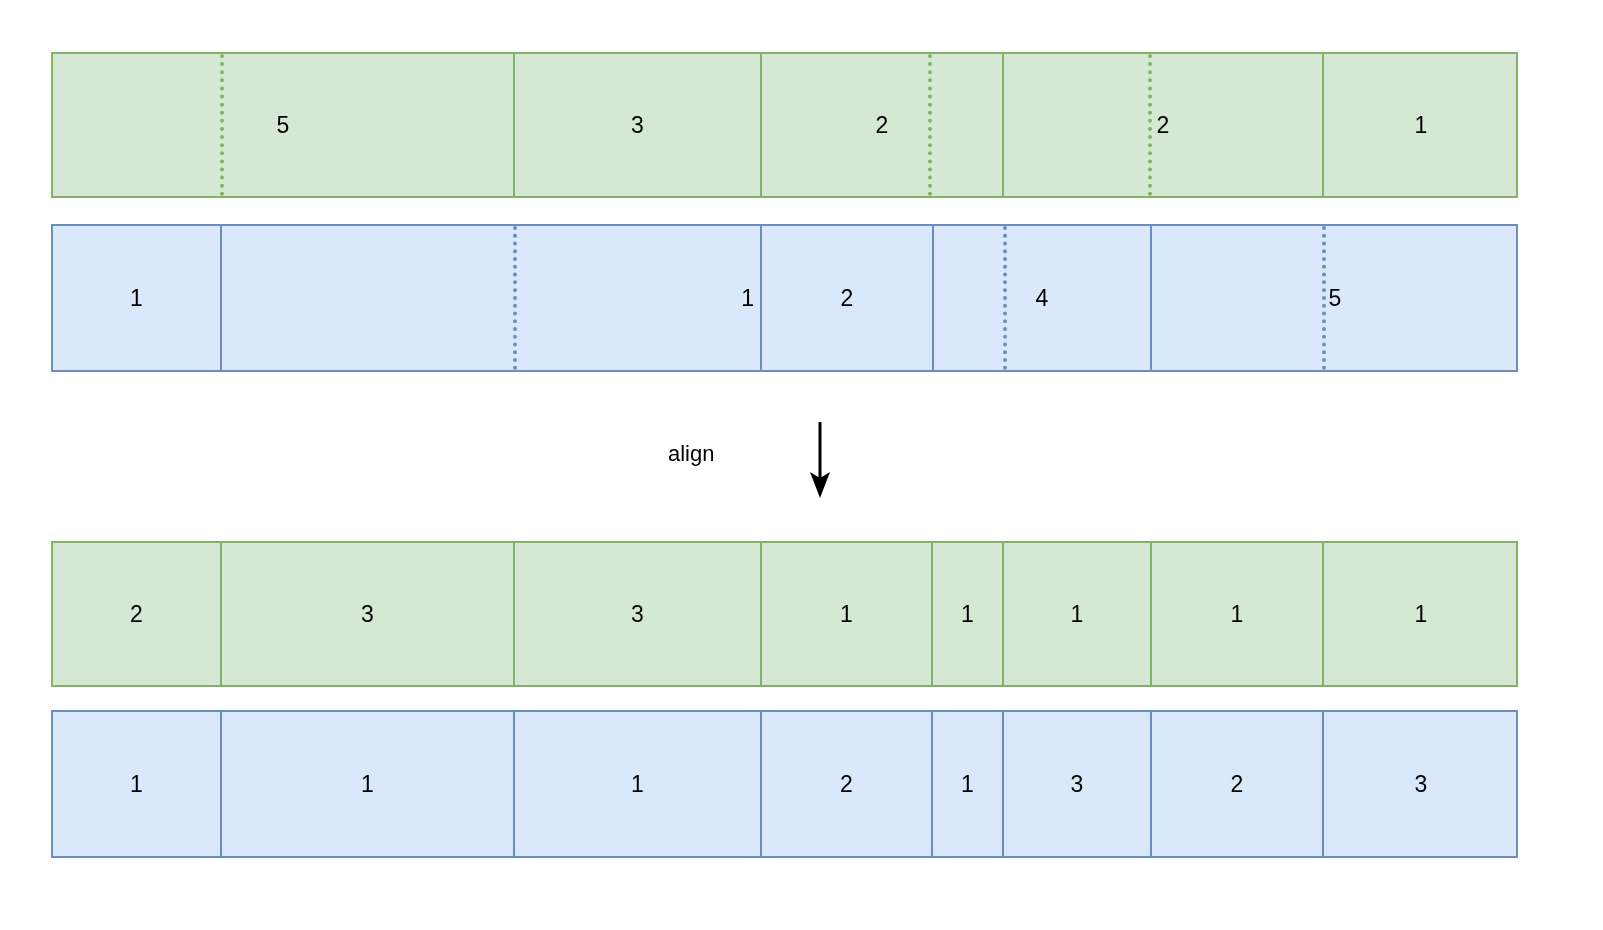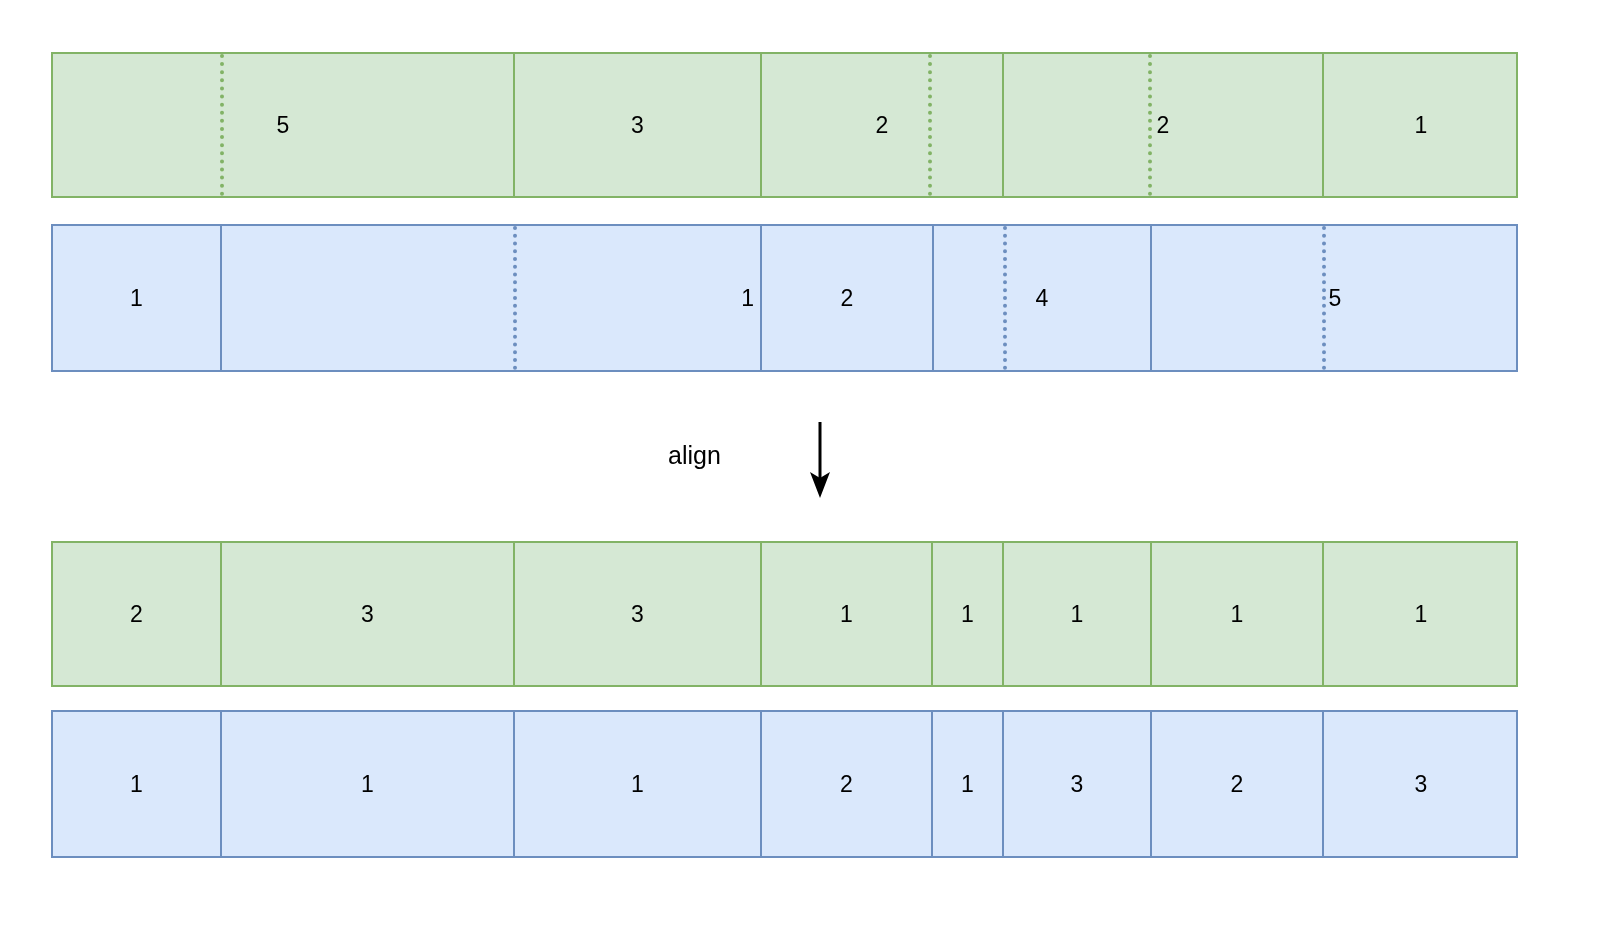--- a/index.html
+++ b/index.html
@@ -60,21 +60,21 @@
     width: 0;
     border-left: 4px dotted #82b366;
     pointer-events: none;
   }
   .blue-dotted {
     border-left-color: #6c8ebf;
   }
 
   .align-label {
     position: absolute;
-    font-size: 25px;
+    font-size: 22px;
     color: #000000;
     white-space: nowrap;
   }
   .arrow-svg {
     position: absolute;
     overflow: visible;
   }
 </style>
 </head>
 <body>

